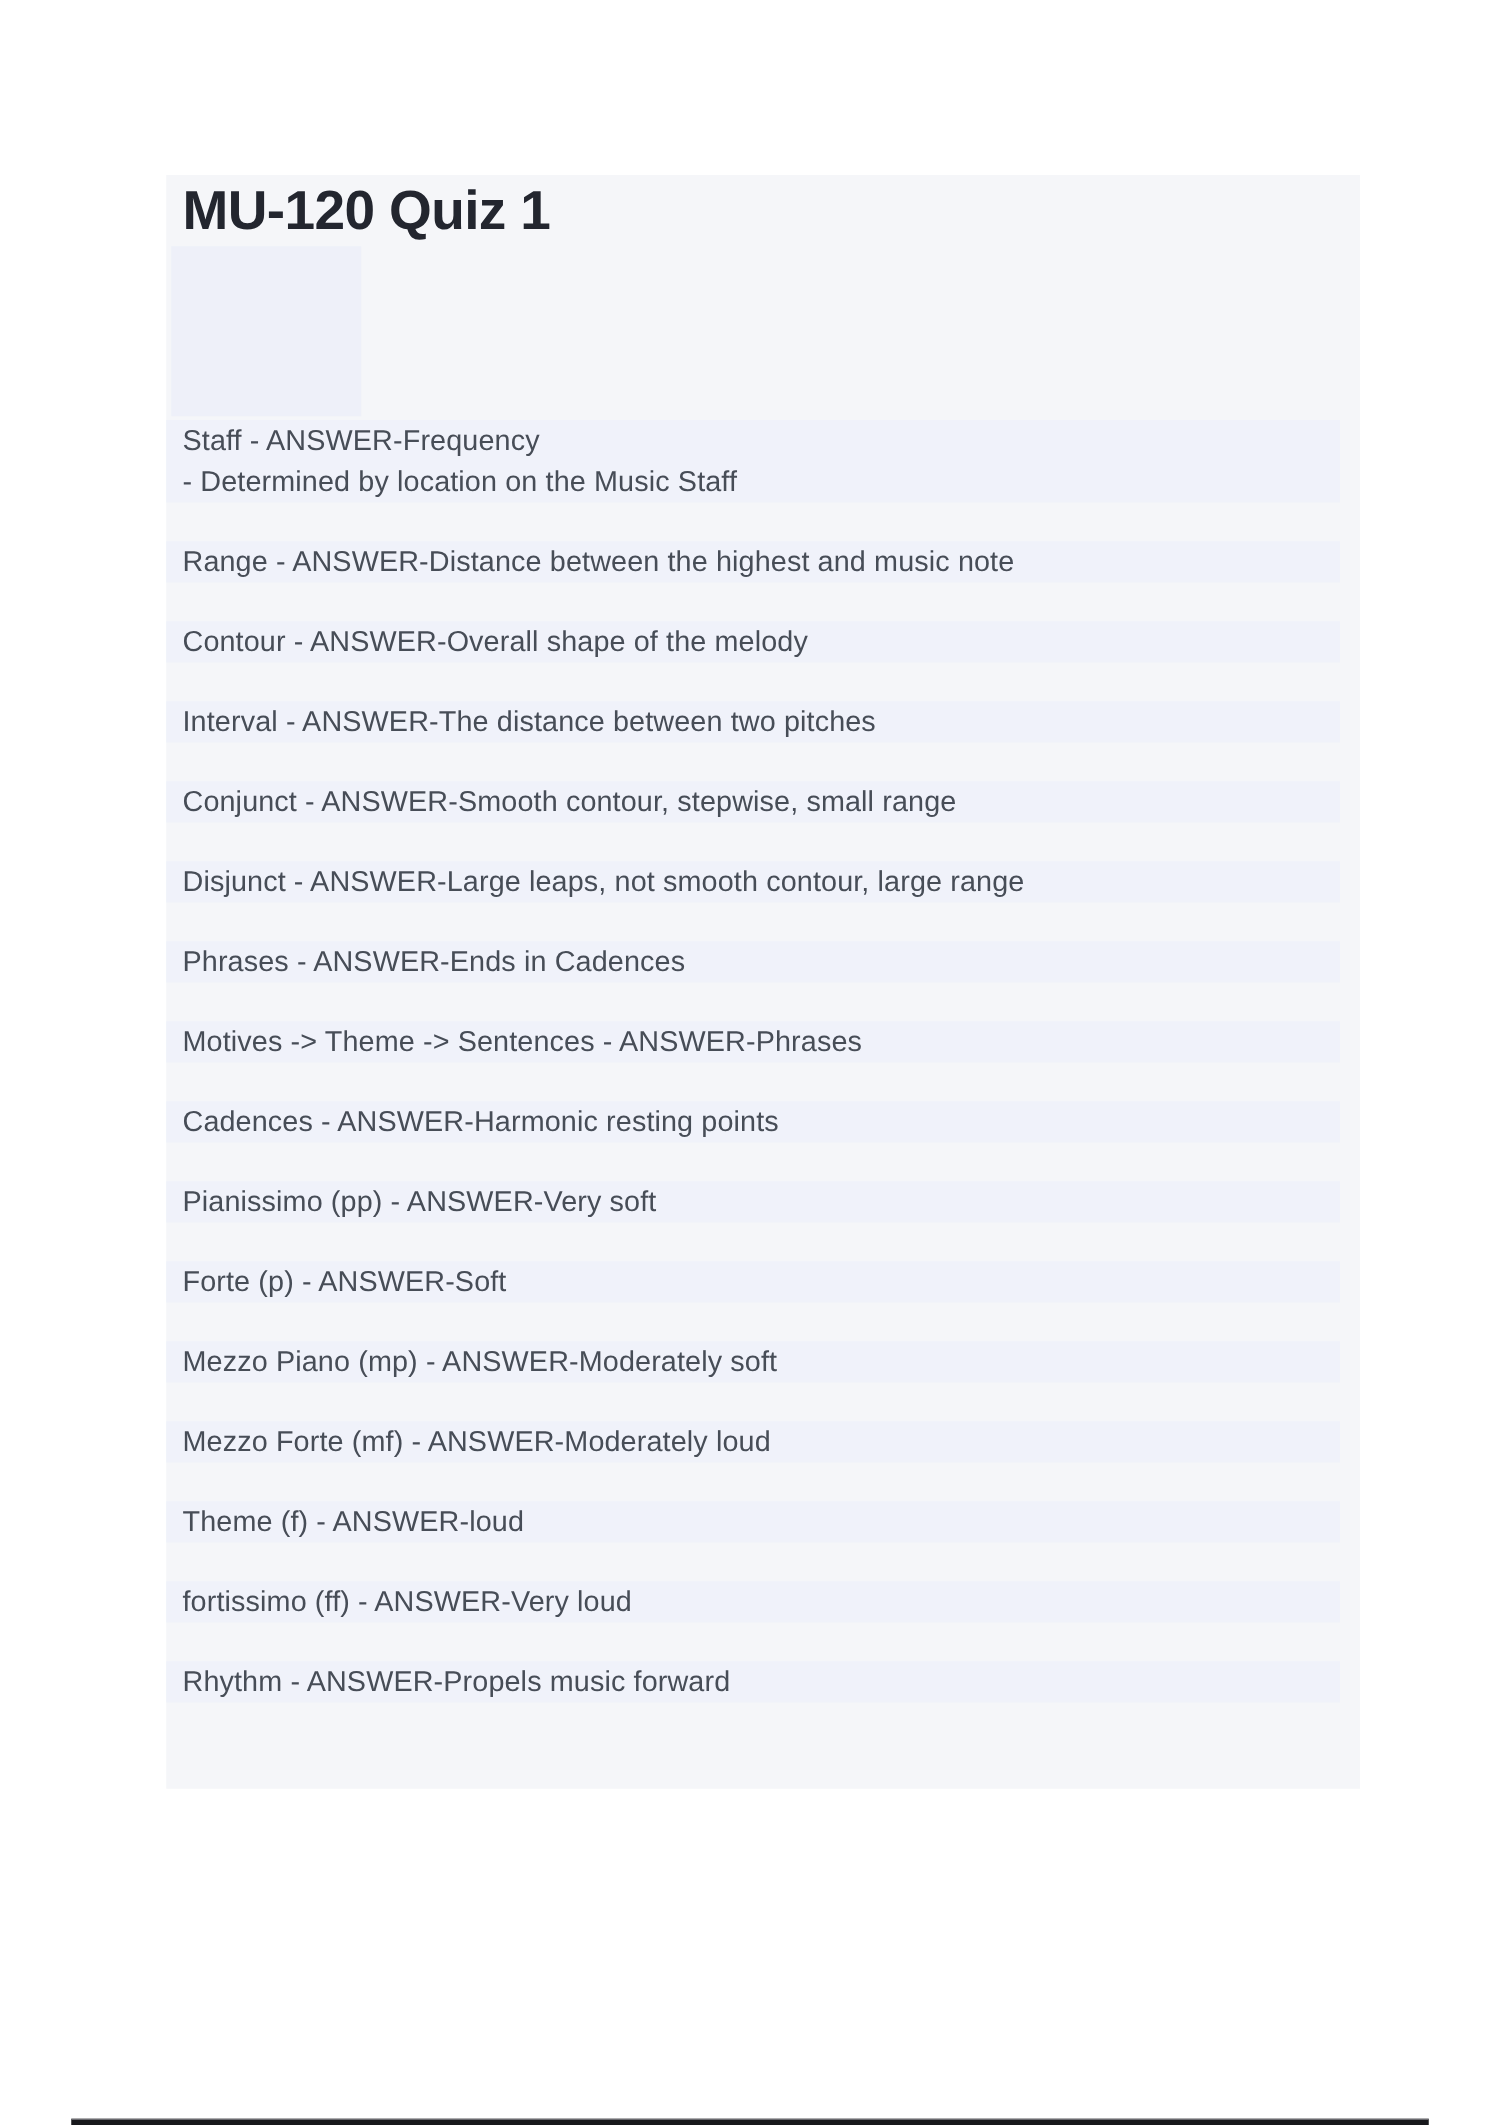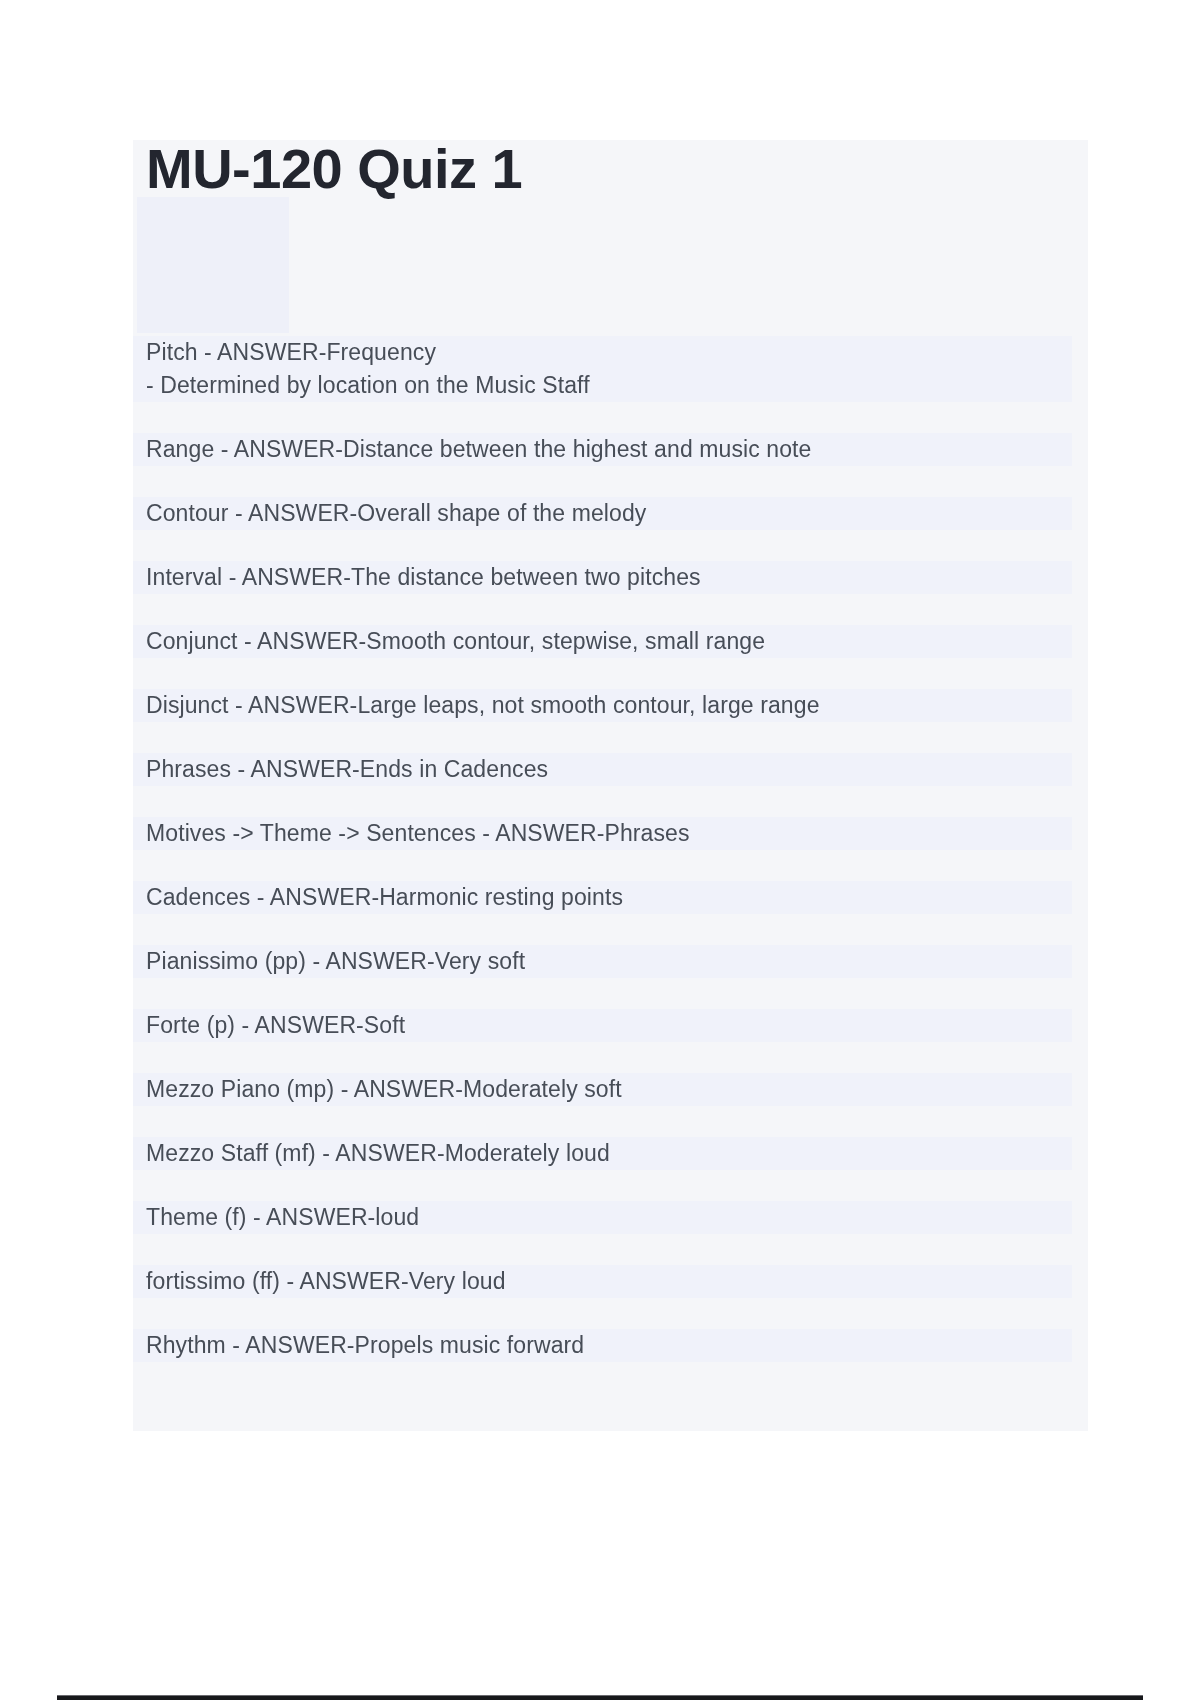--- a/index.html
+++ b/index.html
@@ -20,21 +20,21 @@
   }
   .content-block{
     position:absolute;
     left:133px; top:140px;
     width:955px; height:1291px;
     background:var(--content-bg);
   }
   .doc-title{
     position:absolute;
     left:146px; top:143px;
-    font-size:56px;
+    font-size:44px;
     font-weight:700;
     letter-spacing:-0.5px;
     color:var(--title-text);
     line-height:52px;
     white-space:nowrap;
   }
   .watermark-smudge{
     position:absolute;
     left:137px; top:197px;
     width:152px; height:136px;
@@ -67,21 +67,21 @@
 <body>
 
 <div class="content-block"></div>
 
 <div class="watermark-smudge"></div>
 
 <h1 class="doc-title">MU-120 Quiz 1</h1>
 
 <div class="definitions">
     <div class="def">
-      <div class="def-line">Pitch - ANSWER-Frequency</div>
+      <div class="def-line">Staff - ANSWER-Frequency</div>
       <div class="def-line">- Determined by location on the Music Staff</div>
     </div>
     <div class="def">
       <div class="def-line">Range - ANSWER-Distance between the highest and music note</div>
     </div>
     <div class="def">
       <div class="def-line">Contour - ANSWER-Overall shape of the melody</div>
     </div>
     <div class="def">
       <div class="def-line">Interval - ANSWER-The distance between two pitches</div>
@@ -104,21 +104,21 @@
     <div class="def">
       <div class="def-line">Pianissimo (pp) - ANSWER-Very soft</div>
     </div>
     <div class="def">
       <div class="def-line">Forte (p) - ANSWER-Soft</div>
     </div>
     <div class="def">
       <div class="def-line">Mezzo Piano (mp) - ANSWER-Moderately soft</div>
     </div>
     <div class="def">
-      <div class="def-line">Mezzo Staff (mf) - ANSWER-Moderately loud</div>
+      <div class="def-line">Mezzo Forte (mf) - ANSWER-Moderately loud</div>
     </div>
     <div class="def">
       <div class="def-line">Theme (f) - ANSWER-loud</div>
     </div>
     <div class="def">
       <div class="def-line">fortissimo (ff) - ANSWER-Very loud</div>
     </div>
     <div class="def">
       <div class="def-line">Rhythm - ANSWER-Propels music forward</div>
     </div>

